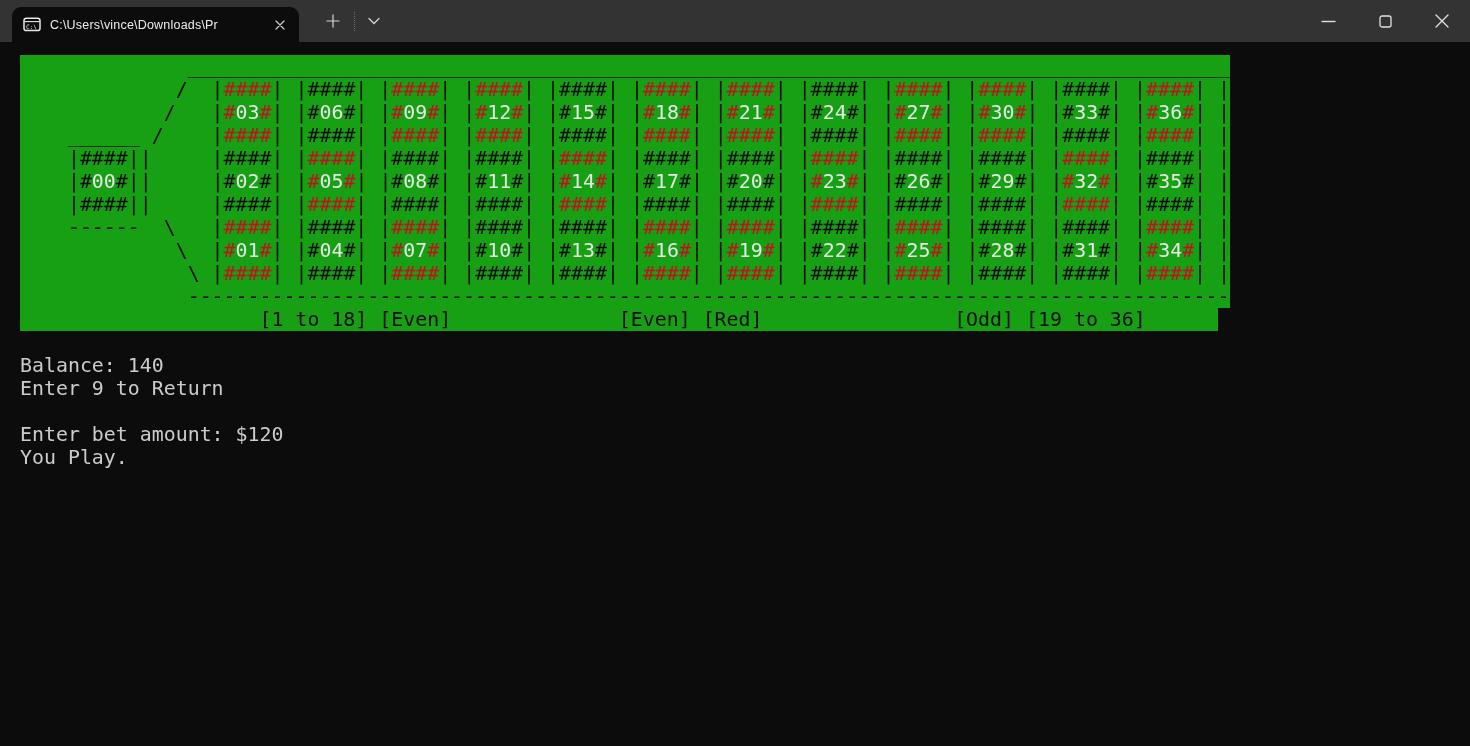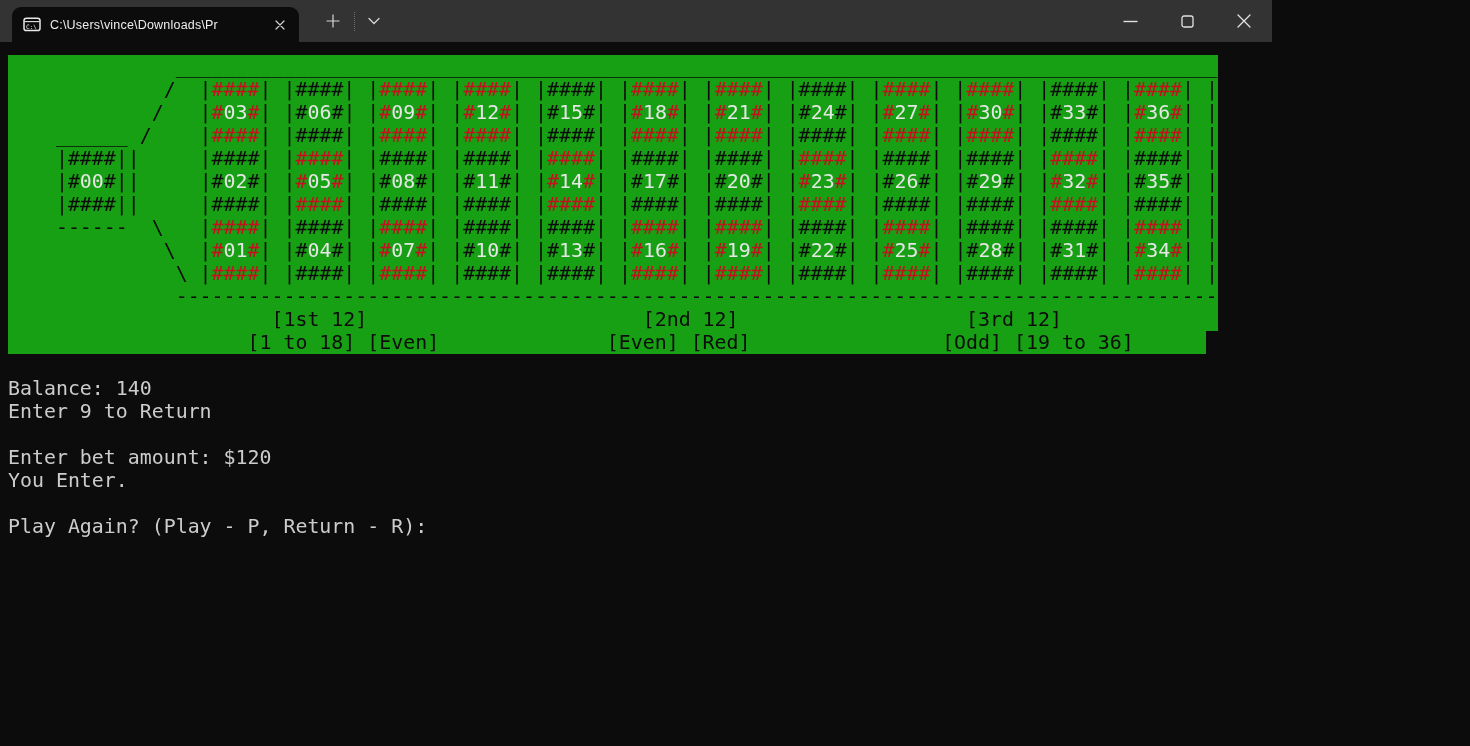--- a/index.html
+++ b/index.html
@@ -1,39 +1,39 @@
 <!DOCTYPE html>
 <html style="--green: #18A014; --red: #C50F1F; --ink: #0C0C0C; --numw: #E6E6E6; --fg: #CCCCCC; --term-bg: #0C0C0C; --bar-bg: #333333;"><head>
 <meta charset="utf-8">
 <style>
   * { margin:0; padding:0; box-sizing:border-box; }
   html,body { width:1470px; height:746px; overflow:hidden; }
   body { background:var(--term-bg,#0C0C0C); position:relative;
          font-family:"DejaVu Sans Mono", monospace; }
 
   
-  .titlebar { position:absolute; left:0; top:0; width:1272px; height:42px;
+  .titlebar { position:absolute; left:0; top:0; width:1470px; height:42px;
               background:var(--bar-bg,#333333); }
   .tab { position:absolute; left:12px; top:7px; width:287px; height:35px;
          background:var(--term-bg,#0C0C0C); border-radius:9px 9px 0 0;
          display:flex; align-items:center; padding:0 8px 0 11px; gap:9px; }
   .tab-title { flex:1; color:#ededed; font-family:"Liberation Sans", sans-serif;
                font-size:12.5px; white-space:nowrap; overflow:hidden; letter-spacing:.2px; }
   .icon-btn { display:flex; align-items:center; justify-content:center; }
   .tab-close { width:22px; height:22px; border-radius:4px; }
   .newtab { position:absolute; left:320px; top:8px; width:26px; height:26px; }
   .tab-divider { position:absolute; left:354px; top:12px; height:19px; width:0;
                  border-left:1px dotted #6e6e6e; }
   .dropdown { position:absolute; left:361px; top:8px; width:26px; height:26px; }
   .wincontrols { position:absolute; right:0; top:0; height:42px; display:flex; }
   .wc { width:52px; height:42px; display:flex; align-items:center; justify-content:center; }
 
   
   .term { position:absolute; left:8px; top:55px; font-size:19.9px; }
-  .tline { height:23px; line-height:23px; white-space:pre; color:var(--fg,#CCCCCC); }
+  .tline { height:23px; line-height:23px; white-space:pre; color:var(--fg,#CCCCCC);margin-left:12px; }
   .gbg { display:inline-block; height:23px; background:var(--green,#18A014); }
   .k { color:var(--ink,#0C0C0C); }
   .r { color:var(--red,#C50F1F); }
   .w { color:var(--numw,#E6E6E6); }
 </style>
 </head>
 <body>
 
 <div class="titlebar">
   <div class="tab">
@@ -87,26 +87,24 @@
       <div class="tline"><span class="gbg"><span class="k">             /  </span><span class="k">|</span><span class="r">####</span><span class="k">|</span><span> </span><span class="k">|</span><span class="k">####</span><span class="k">|</span><span> </span><span class="k">|</span><span class="r">####</span><span class="k">|</span><span> </span><span class="k">|</span><span class="r">####</span><span class="k">|</span><span> </span><span class="k">|</span><span class="k">####</span><span class="k">|</span><span> </span><span class="k">|</span><span class="r">####</span><span class="k">|</span><span> </span><span class="k">|</span><span class="r">####</span><span class="k">|</span><span> </span><span class="k">|</span><span class="k">####</span><span class="k">|</span><span> </span><span class="k">|</span><span class="r">####</span><span class="k">|</span><span> </span><span class="k">|</span><span class="r">####</span><span class="k">|</span><span> </span><span class="k">|</span><span class="k">####</span><span class="k">|</span><span> </span><span class="k">|</span><span class="r">####</span><span class="k">|</span><span> </span><span class="k">|</span></span></div>
       <div class="tline"><span class="gbg"><span class="k">            /   </span><span class="k">|</span><span class="r">#</span><span class="w">03</span><span class="r">#</span><span class="k">|</span><span> </span><span class="k">|</span><span class="k">#</span><span class="w">06</span><span class="k">#</span><span class="k">|</span><span> </span><span class="k">|</span><span class="r">#</span><span class="w">09</span><span class="r">#</span><span class="k">|</span><span> </span><span class="k">|</span><span class="r">#</span><span class="w">12</span><span class="r">#</span><span class="k">|</span><span> </span><span class="k">|</span><span class="k">#</span><span class="w">15</span><span class="k">#</span><span class="k">|</span><span> </span><span class="k">|</span><span class="r">#</span><span class="w">18</span><span class="r">#</span><span class="k">|</span><span> </span><span class="k">|</span><span class="r">#</span><span class="w">21</span><span class="r">#</span><span class="k">|</span><span> </span><span class="k">|</span><span class="k">#</span><span class="w">24</span><span class="k">#</span><span class="k">|</span><span> </span><span class="k">|</span><span class="r">#</span><span class="w">27</span><span class="r">#</span><span class="k">|</span><span> </span><span class="k">|</span><span class="r">#</span><span class="w">30</span><span class="r">#</span><span class="k">|</span><span> </span><span class="k">|</span><span class="k">#</span><span class="w">33</span><span class="k">#</span><span class="k">|</span><span> </span><span class="k">|</span><span class="r">#</span><span class="w">36</span><span class="r">#</span><span class="k">|</span><span> </span><span class="k">|</span></span></div>
       <div class="tline"><span class="gbg"><span class="k">    ______ /    </span><span class="k">|</span><span class="r">####</span><span class="k">|</span><span> </span><span class="k">|</span><span class="k">####</span><span class="k">|</span><span> </span><span class="k">|</span><span class="r">####</span><span class="k">|</span><span> </span><span class="k">|</span><span class="r">####</span><span class="k">|</span><span> </span><span class="k">|</span><span class="k">####</span><span class="k">|</span><span> </span><span class="k">|</span><span class="r">####</span><span class="k">|</span><span> </span><span class="k">|</span><span class="r">####</span><span class="k">|</span><span> </span><span class="k">|</span><span class="k">####</span><span class="k">|</span><span> </span><span class="k">|</span><span class="r">####</span><span class="k">|</span><span> </span><span class="k">|</span><span class="r">####</span><span class="k">|</span><span> </span><span class="k">|</span><span class="k">####</span><span class="k">|</span><span> </span><span class="k">|</span><span class="r">####</span><span class="k">|</span><span> </span><span class="k">|</span></span></div>
       <div class="tline"><span class="gbg"><span class="k">    |####||     </span><span class="k">|</span><span class="k">####</span><span class="k">|</span><span> </span><span class="k">|</span><span class="r">####</span><span class="k">|</span><span> </span><span class="k">|</span><span class="k">####</span><span class="k">|</span><span> </span><span class="k">|</span><span class="k">####</span><span class="k">|</span><span> </span><span class="k">|</span><span class="r">####</span><span class="k">|</span><span> </span><span class="k">|</span><span class="k">####</span><span class="k">|</span><span> </span><span class="k">|</span><span class="k">####</span><span class="k">|</span><span> </span><span class="k">|</span><span class="r">####</span><span class="k">|</span><span> </span><span class="k">|</span><span class="k">####</span><span class="k">|</span><span> </span><span class="k">|</span><span class="k">####</span><span class="k">|</span><span> </span><span class="k">|</span><span class="r">####</span><span class="k">|</span><span> </span><span class="k">|</span><span class="k">####</span><span class="k">|</span><span> </span><span class="k">|</span></span></div>
       <div class="tline"><span class="gbg"><span class="k">    |#</span><span class="w">00</span><span class="k">#||     </span><span class="k">|</span><span class="k">#</span><span class="w">02</span><span class="k">#</span><span class="k">|</span><span> </span><span class="k">|</span><span class="r">#</span><span class="w">05</span><span class="r">#</span><span class="k">|</span><span> </span><span class="k">|</span><span class="k">#</span><span class="w">08</span><span class="k">#</span><span class="k">|</span><span> </span><span class="k">|</span><span class="k">#</span><span class="w">11</span><span class="k">#</span><span class="k">|</span><span> </span><span class="k">|</span><span class="r">#</span><span class="w">14</span><span class="r">#</span><span class="k">|</span><span> </span><span class="k">|</span><span class="k">#</span><span class="w">17</span><span class="k">#</span><span class="k">|</span><span> </span><span class="k">|</span><span class="k">#</span><span class="w">20</span><span class="k">#</span><span class="k">|</span><span> </span><span class="k">|</span><span class="r">#</span><span class="w">23</span><span class="r">#</span><span class="k">|</span><span> </span><span class="k">|</span><span class="k">#</span><span class="w">26</span><span class="k">#</span><span class="k">|</span><span> </span><span class="k">|</span><span class="k">#</span><span class="w">29</span><span class="k">#</span><span class="k">|</span><span> </span><span class="k">|</span><span class="r">#</span><span class="w">32</span><span class="r">#</span><span class="k">|</span><span> </span><span class="k">|</span><span class="k">#</span><span class="w">35</span><span class="k">#</span><span class="k">|</span><span> </span><span class="k">|</span></span></div>
       <div class="tline"><span class="gbg"><span class="k">    |####||     </span><span class="k">|</span><span class="k">####</span><span class="k">|</span><span> </span><span class="k">|</span><span class="r">####</span><span class="k">|</span><span> </span><span class="k">|</span><span class="k">####</span><span class="k">|</span><span> </span><span class="k">|</span><span class="k">####</span><span class="k">|</span><span> </span><span class="k">|</span><span class="r">####</span><span class="k">|</span><span> </span><span class="k">|</span><span class="k">####</span><span class="k">|</span><span> </span><span class="k">|</span><span class="k">####</span><span class="k">|</span><span> </span><span class="k">|</span><span class="r">####</span><span class="k">|</span><span> </span><span class="k">|</span><span class="k">####</span><span class="k">|</span><span> </span><span class="k">|</span><span class="k">####</span><span class="k">|</span><span> </span><span class="k">|</span><span class="r">####</span><span class="k">|</span><span> </span><span class="k">|</span><span class="k">####</span><span class="k">|</span><span> </span><span class="k">|</span></span></div>
       <div class="tline"><span class="gbg"><span class="k">    ------  \   </span><span class="k">|</span><span class="r">####</span><span class="k">|</span><span> </span><span class="k">|</span><span class="k">####</span><span class="k">|</span><span> </span><span class="k">|</span><span class="r">####</span><span class="k">|</span><span> </span><span class="k">|</span><span class="k">####</span><span class="k">|</span><span> </span><span class="k">|</span><span class="k">####</span><span class="k">|</span><span> </span><span class="k">|</span><span class="r">####</span><span class="k">|</span><span> </span><span class="k">|</span><span class="r">####</span><span class="k">|</span><span> </span><span class="k">|</span><span class="k">####</span><span class="k">|</span><span> </span><span class="k">|</span><span class="r">####</span><span class="k">|</span><span> </span><span class="k">|</span><span class="k">####</span><span class="k">|</span><span> </span><span class="k">|</span><span class="k">####</span><span class="k">|</span><span> </span><span class="k">|</span><span class="r">####</span><span class="k">|</span><span> </span><span class="k">|</span></span></div>
       <div class="tline"><span class="gbg"><span class="k">             \  </span><span class="k">|</span><span class="r">#</span><span class="w">01</span><span class="r">#</span><span class="k">|</span><span> </span><span class="k">|</span><span class="k">#</span><span class="w">04</span><span class="k">#</span><span class="k">|</span><span> </span><span class="k">|</span><span class="r">#</span><span class="w">07</span><span class="r">#</span><span class="k">|</span><span> </span><span class="k">|</span><span class="k">#</span><span class="w">10</span><span class="k">#</span><span class="k">|</span><span> </span><span class="k">|</span><span class="k">#</span><span class="w">13</span><span class="k">#</span><span class="k">|</span><span> </span><span class="k">|</span><span class="r">#</span><span class="w">16</span><span class="r">#</span><span class="k">|</span><span> </span><span class="k">|</span><span class="r">#</span><span class="w">19</span><span class="r">#</span><span class="k">|</span><span> </span><span class="k">|</span><span class="k">#</span><span class="w">22</span><span class="k">#</span><span class="k">|</span><span> </span><span class="k">|</span><span class="r">#</span><span class="w">25</span><span class="r">#</span><span class="k">|</span><span> </span><span class="k">|</span><span class="k">#</span><span class="w">28</span><span class="k">#</span><span class="k">|</span><span> </span><span class="k">|</span><span class="k">#</span><span class="w">31</span><span class="k">#</span><span class="k">|</span><span> </span><span class="k">|</span><span class="r">#</span><span class="w">34</span><span class="r">#</span><span class="k">|</span><span> </span><span class="k">|</span></span></div>
       <div class="tline"><span class="gbg"><span class="k">              \ </span><span class="k">|</span><span class="r">####</span><span class="k">|</span><span> </span><span class="k">|</span><span class="k">####</span><span class="k">|</span><span> </span><span class="k">|</span><span class="r">####</span><span class="k">|</span><span> </span><span class="k">|</span><span class="k">####</span><span class="k">|</span><span> </span><span class="k">|</span><span class="k">####</span><span class="k">|</span><span> </span><span class="k">|</span><span class="r">####</span><span class="k">|</span><span> </span><span class="k">|</span><span class="r">####</span><span class="k">|</span><span> </span><span class="k">|</span><span class="k">####</span><span class="k">|</span><span> </span><span class="k">|</span><span class="r">####</span><span class="k">|</span><span> </span><span class="k">|</span><span class="k">####</span><span class="k">|</span><span> </span><span class="k">|</span><span class="k">####</span><span class="k">|</span><span> </span><span class="k">|</span><span class="r">####</span><span class="k">|</span><span> </span><span class="k">|</span></span></div>
       <div class="tline"><span class="gbg"><span>              </span><span class="k">---------------------------------------------------------------------------------------</span></span></div>
-      <div class="tline"><span class="gbg"><span>                      </span><span class="k">[1st 12]</span><span>                       </span><span class="k">[2nd 12]</span><span>                   </span><span class="k">[3rd 12]</span><span>             </span></span></div>
       <div class="tline"><span class="gbg"><span>                    </span><span class="k">[1 to 18]</span><span> </span><span class="k">[Even]</span><span>              </span><span class="k">[Even]</span><span> </span><span class="k">[Red]</span><span>                </span><span class="k">[Odd]</span><span> </span><span class="k">[19 to 36]</span><span>      </span></span></div>
     </div>
   <div id="console-out">
       <div class="tline"></div>
       <div class="tline">Balance: 140</div>
       <div class="tline">Enter 9 to Return</div>
       <div class="tline"></div>
       <div class="tline">Enter bet amount: $120</div>
-      <div class="tline">You Enter.</div>
+      <div class="tline">You Play.</div>
       <div class="tline"></div>
-      <div class="tline">Play Again? (Play - P, Return - R): </div>
     </div>
 </div>
 
 </body></html>

